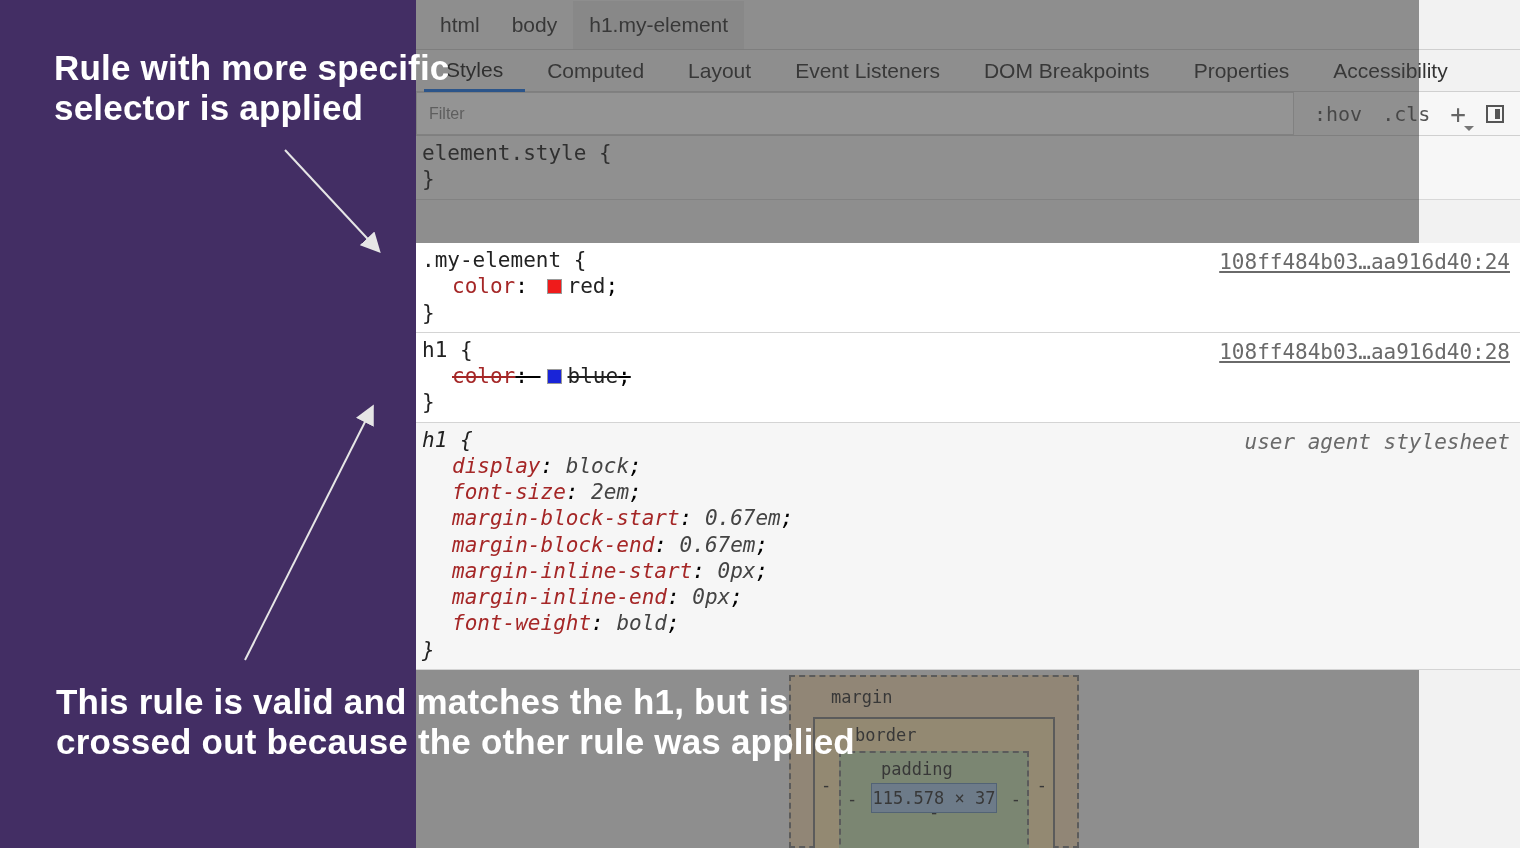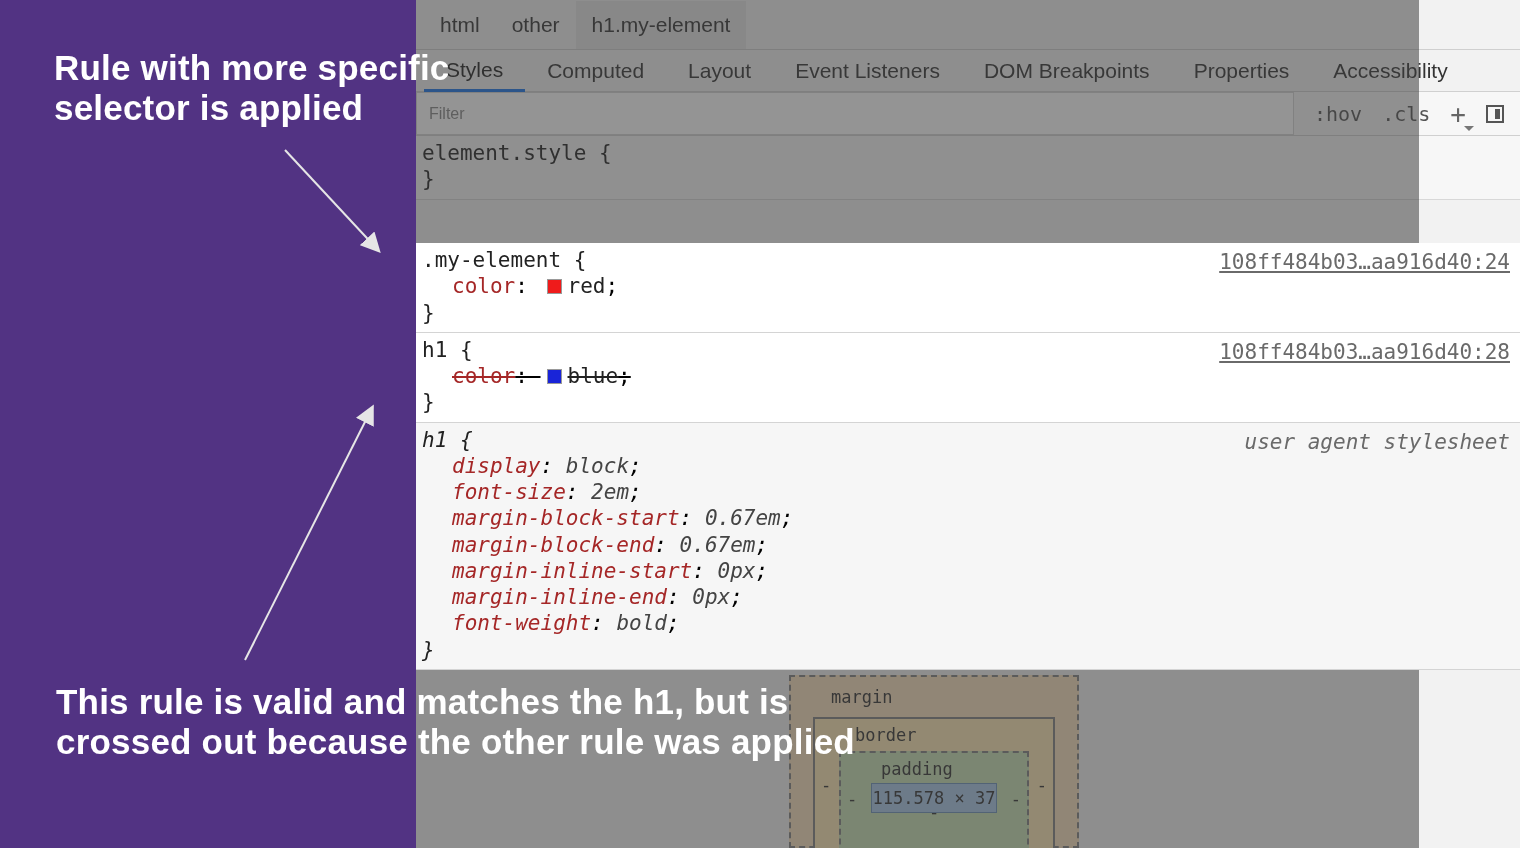--- a/index.html
+++ b/index.html
@@ -1,17 +1,17 @@
 <!DOCTYPE html>
 <html><head>
 <meta charset="utf-8">
 <style>
   * { box-sizing: border-box; margin: 0; padding: 0; }
   html, body { width: 1520px; height: 848px; overflow: hidden; font-family: "Helvetica Neue", Arial, sans-serif; background: #4a4a4a; }
-  .stage { position: relative; width: 1419px; height: 848px; background: #6d28d9; }
+  .stage { position: relative; width: 1419px; height: 848px; background: #4c1d95; }
   .overlay-dim { position: absolute; inset: 0; background: rgba(60,60,60,0.55); pointer-events: none; z-index: 20; }
   
   .panel { position: absolute; left: 416px; top: 0; width: 1104px; height: 848px; background: #f2f2f2; z-index: 10; font-family: Menlo, Consolas, monospace; color: #222; }
   .breadcrumbs { height: 50px; border-bottom: 1px solid #cfcfcf; display: flex; align-items: center; padding-left: 8px; font-size: 21px; color: #333; font-family: "Helvetica Neue", Arial, sans-serif; }
   .breadcrumbs .crumb { padding: 12px 16px; cursor: pointer; }
   .breadcrumbs .crumb.sel { background: #e4e4e4; }
   .tabs { height: 42px; border-bottom: 1px solid #d0d0d0; display: flex; align-items: center; padding-left: 8px; gap: 0; font-size: 21px; font-family: "Helvetica Neue", Arial, sans-serif; color: #333; }
   .tabs .tab { padding: 8px 22px 7px 22px; cursor: pointer; }
   .tabs .tab.active { border-bottom: 3px solid #1a73e8; color: #222; font-weight: 500; }
   .filter-row { height: 44px; border-bottom: 1px solid #d0d0d0; display: flex; align-items: center; background: #f7f7f7; }
@@ -69,21 +69,21 @@
 </style>
 </head>
 <body>
 
 <div class="stage">
 
   <div class="panel">
 
     <div class="breadcrumbs">
       <span class="crumb">html</span>
-      <span class="crumb">other</span>
+      <span class="crumb">body</span>
       <span class="crumb sel">h1.my-element</span>
     </div>
 
     <div class="tabs">
       <span class="tab active">Styles</span>
       <span class="tab">Computed</span>
       <span class="tab">Layout</span>
       <span class="tab">Event Listeners</span>
       <span class="tab">DOM Breakpoints</span>
       <span class="tab">Properties</span>

